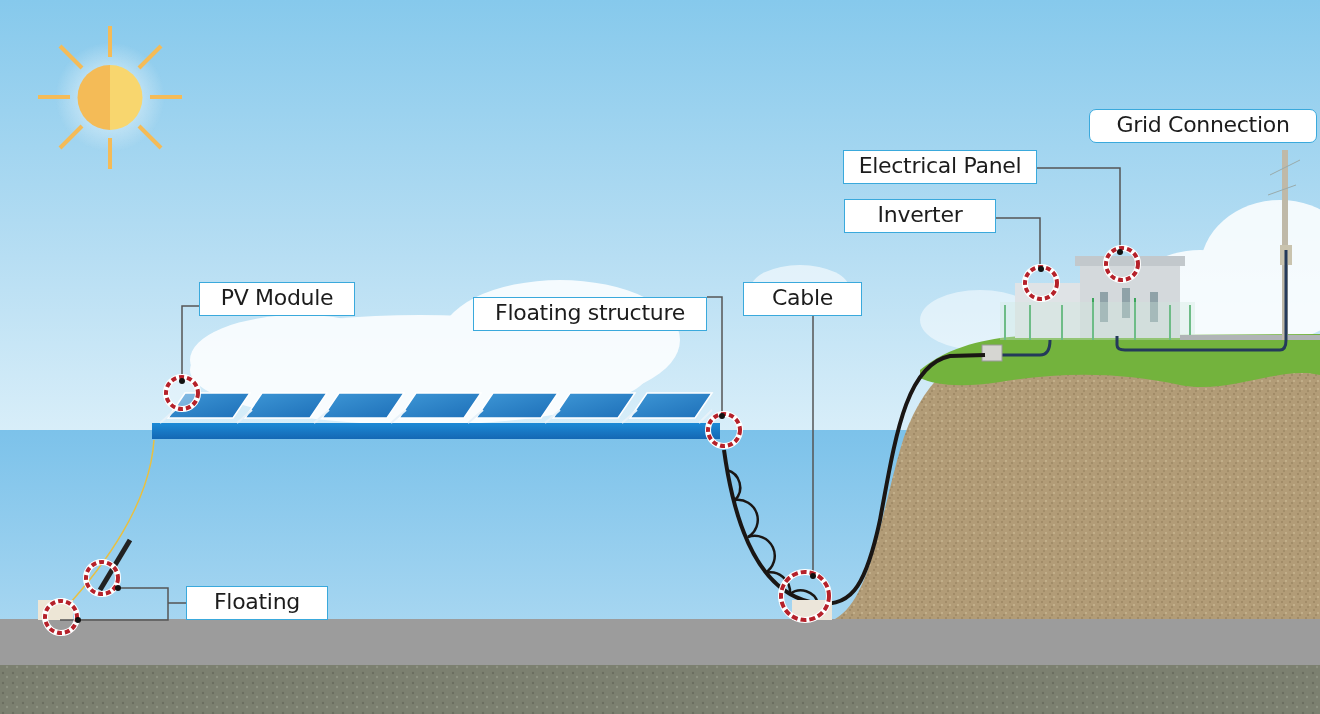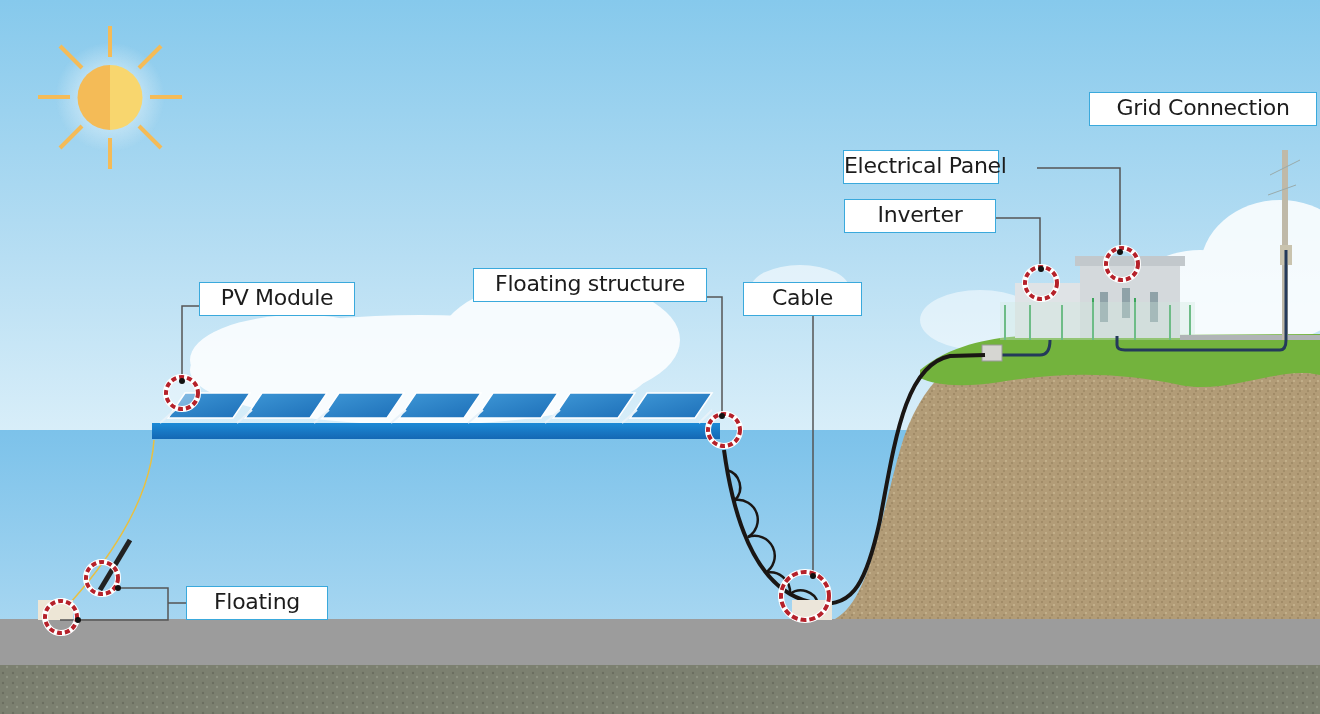--- a/index.html
+++ b/index.html
@@ -198,19 +198,19 @@
       <circle cx="16" cy="10" r="3" fill="#111"></circle>
     </g>
     <g transform="translate(61,617)">
       <circle r="16" fill="none" stroke="#ffffff" stroke-width="6"></circle>
       <circle r="16" fill="none" stroke="#b5212a" stroke-width="4" stroke-dasharray="5 3"></circle>
       <circle cx="17" cy="3" r="3" fill="#111"></circle>
     </g>
   </g>
 </svg>
 
-<div class="label" style="left:1089px; top:92px; width:228px;">Grid Connection</div>
-<div class="label" style="left:843px; top:150px; width:156px;">Electrical Panel</div>
+<div class="label" style="left:1089px; top:109px; width:228px;border-radius:7px;">Grid Connection</div>
+<div class="label" style="left:843px; top:150px; width:194px;">Electrical Panel</div>
 <div class="label" style="left:844px; top:199px; width:152px;">Inverter</div>
 <div class="label" style="left:199px; top:282px; width:156px;">PV Module</div>
-<div class="label" style="left:473px; top:268px; width:234px;">Floating structure</div>
+<div class="label" style="left:473px; top:297px; width:234px;">Floating structure</div>
 <div class="label" style="left:743px; top:282px; width:119px;">Cable</div>
 <div class="label" style="left:186px; top:586px; width:142px;">Floating</div>
 
 </body></html>

